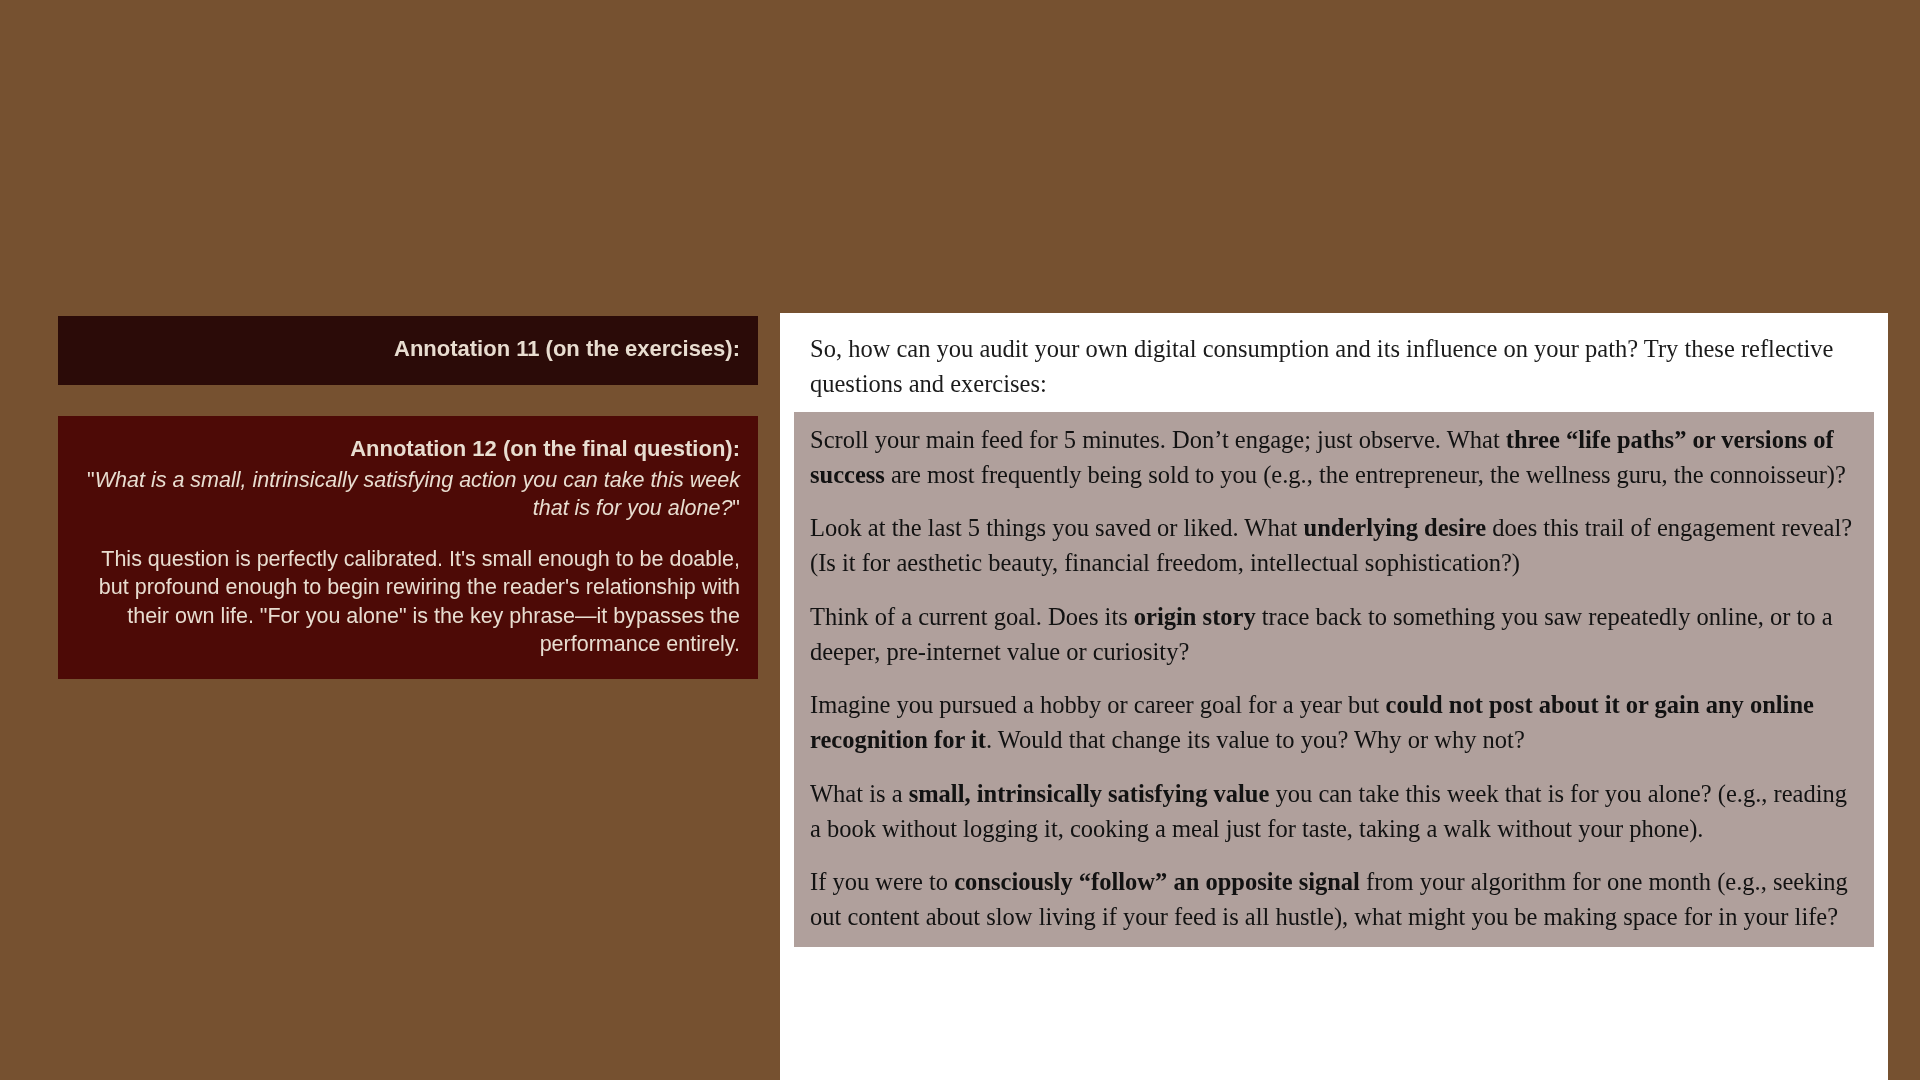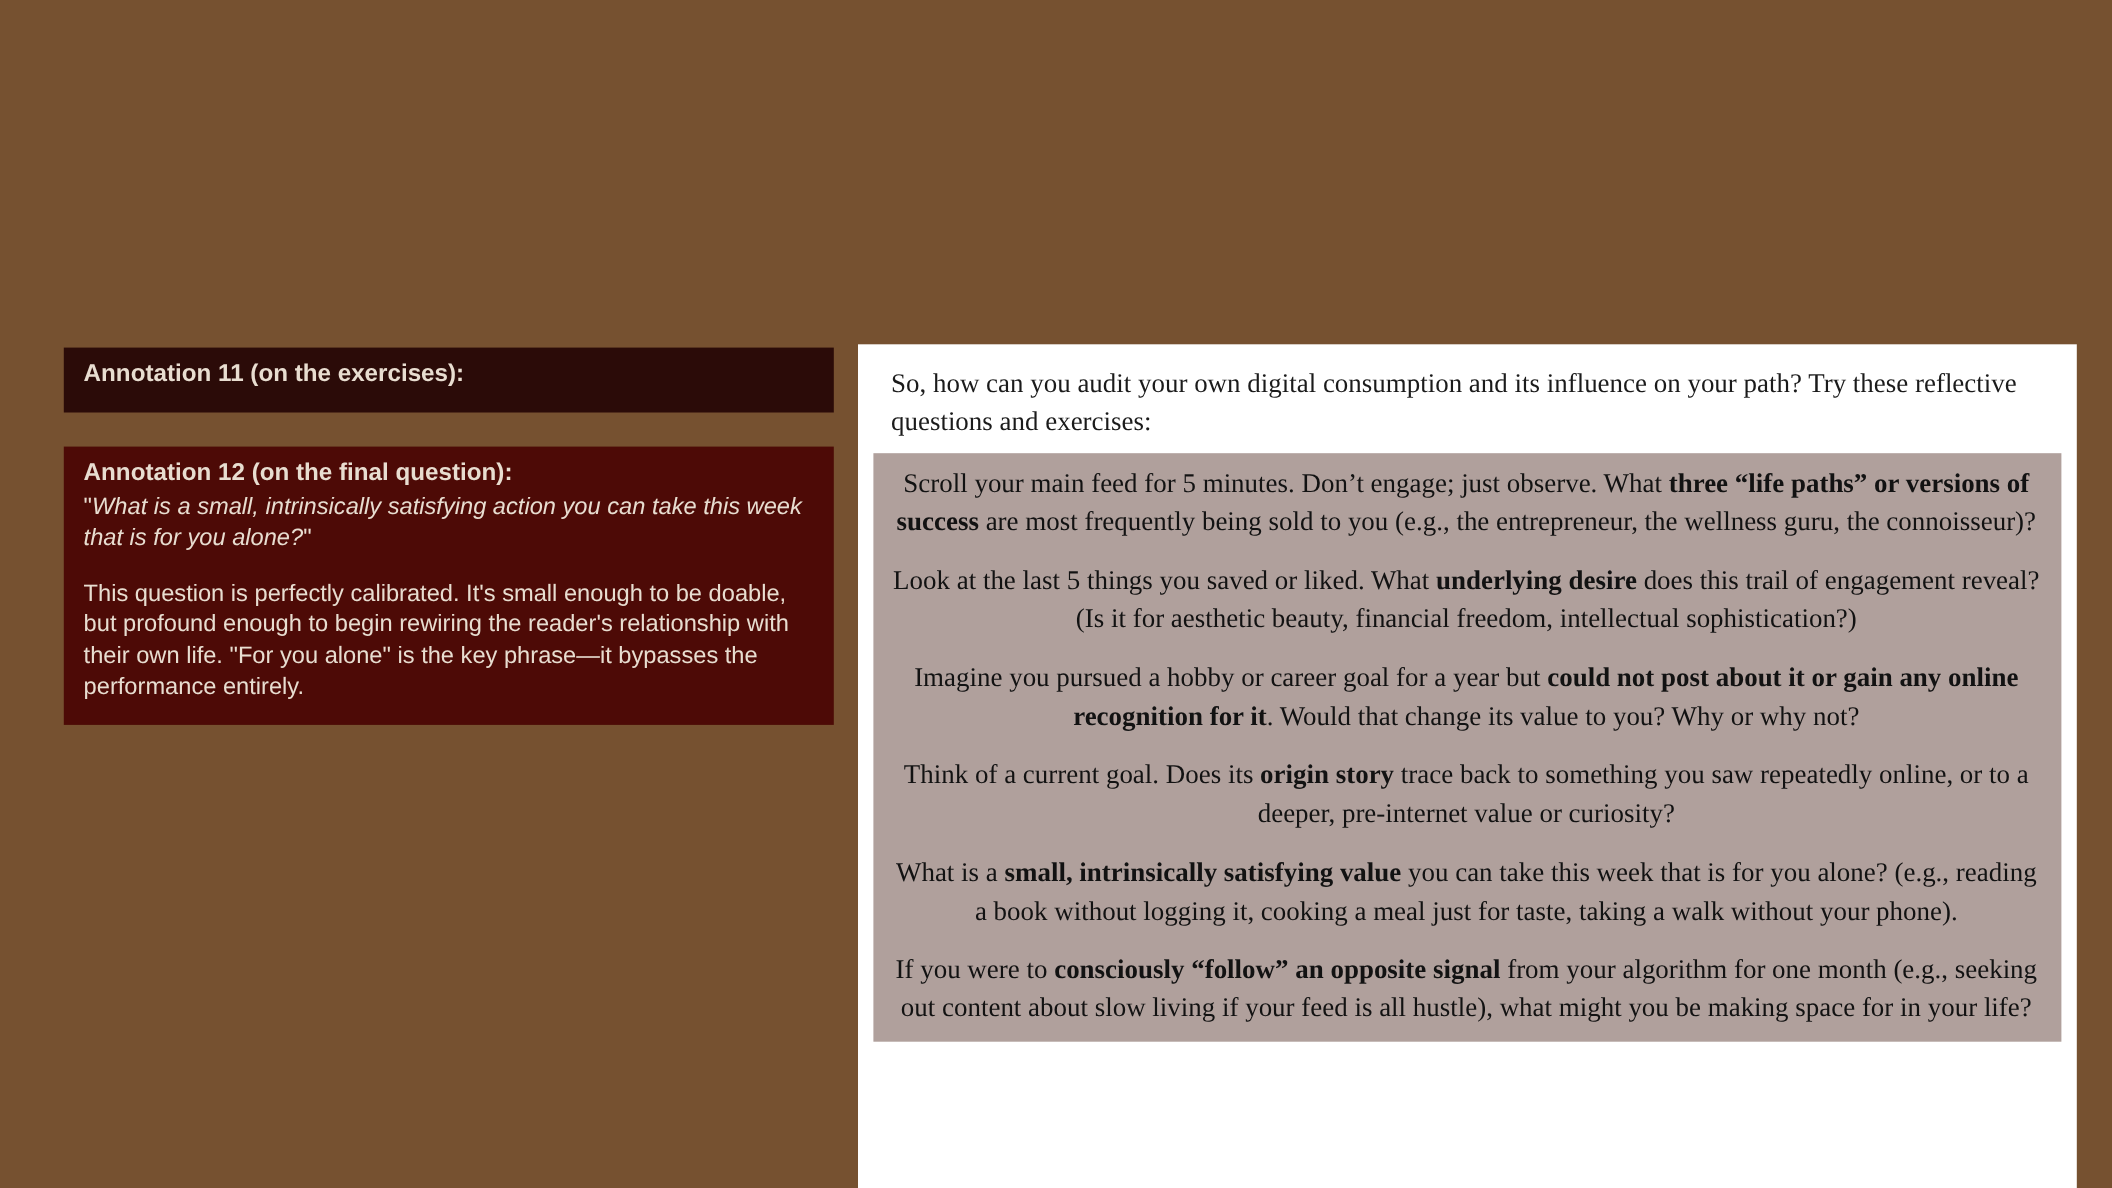--- a/index.html
+++ b/index.html
@@ -34,25 +34,26 @@
   
   .annotations {
     position: absolute;
     left: 58px;
     top: 316px;
     width: 700px;
   }
   .ann-card {
     width: 700px;
     box-sizing: border-box;
-    padding: 8px 18px 20px 18px;
+    padding: 18px 18px 20px 18px;
     color: #e8ddd0;
     font-family: "Liberation Sans", sans-serif;
     font-size: 21.5px;
     line-height: 1.33;
+    text-align: right;
   }
   .ann-card.dark {
     background: #2b0b08;
   }
   .ann-card.red {
     background: #4d0a06;
     margin-top: 31px;
   }
   .ann-title {
     font-weight: bold;
@@ -91,21 +92,20 @@
     color: #1b1b1b;
     padding: 6px 18px 10px 16px;
   }
   .doc-highlight {
     background: #b0a09c;
     padding: 10px 18px 12px 16px;
     font-family: "Liberation Serif", serif;
     font-size: 24.5px;
     line-height: 1.44;
     color: #121212;
-    text-align: center;
   }
   .doc-highlight p {
     margin: 0 0 18px 0;
   }
   .doc-highlight p:last-child {
     margin-bottom: 0;
   }
   .doc-highlight b {
     font-weight: bold;
   }
@@ -136,24 +136,24 @@
     <div class="doc-intro">So, how can you audit your own digital consumption and its influence on your path? Try these reflective questions and exercises:</div>
 
     <div class="doc-highlight">
       <p>
         <span>Scroll your main feed for 5 minutes. Don’t engage; just observe. What </span><b>three “life paths” or versions of success</b><span> are most frequently being sold to you (e.g., the entrepreneur, the wellness guru, the connoisseur)?</span>
       </p>
       <p>
         <span>Look at the last 5 things you saved or liked. What </span><b>underlying desire</b><span> does this trail of engagement reveal? (Is it for aesthetic beauty, financial freedom, intellectual sophistication?)</span>
       </p>
       <p>
-        <span>Imagine you pursued a hobby or career goal for a year but </span><b>could not post about it or gain any online recognition for it</b><span>. Would that change its value to you? Why or why not?</span>
+        <span>Think of a current goal. Does its </span><b>origin story</b><span> trace back to something you saw repeatedly online, or to a deeper, pre-internet value or curiosity?</span>
       </p>
       <p>
-        <span>Think of a current goal. Does its </span><b>origin story</b><span> trace back to something you saw repeatedly online, or to a deeper, pre-internet value or curiosity?</span>
+        <span>Imagine you pursued a hobby or career goal for a year but </span><b>could not post about it or gain any online recognition for it</b><span>. Would that change its value to you? Why or why not?</span>
       </p>
       <p>
         <span>What is a </span><b>small, intrinsically satisfying value</b><span> you can take this week that is for you alone? (e.g., reading a book without logging it, cooking a meal just for taste, taking a walk without your phone).</span>
       </p>
       <p>
         <span>If you were to </span><b>consciously “follow” an opposite signal</b><span> from your algorithm for one month (e.g., seeking out content about slow living if your feed is all hustle), what might you be making space for in your life?</span>
       </p>
     </div>
 
   </div>

